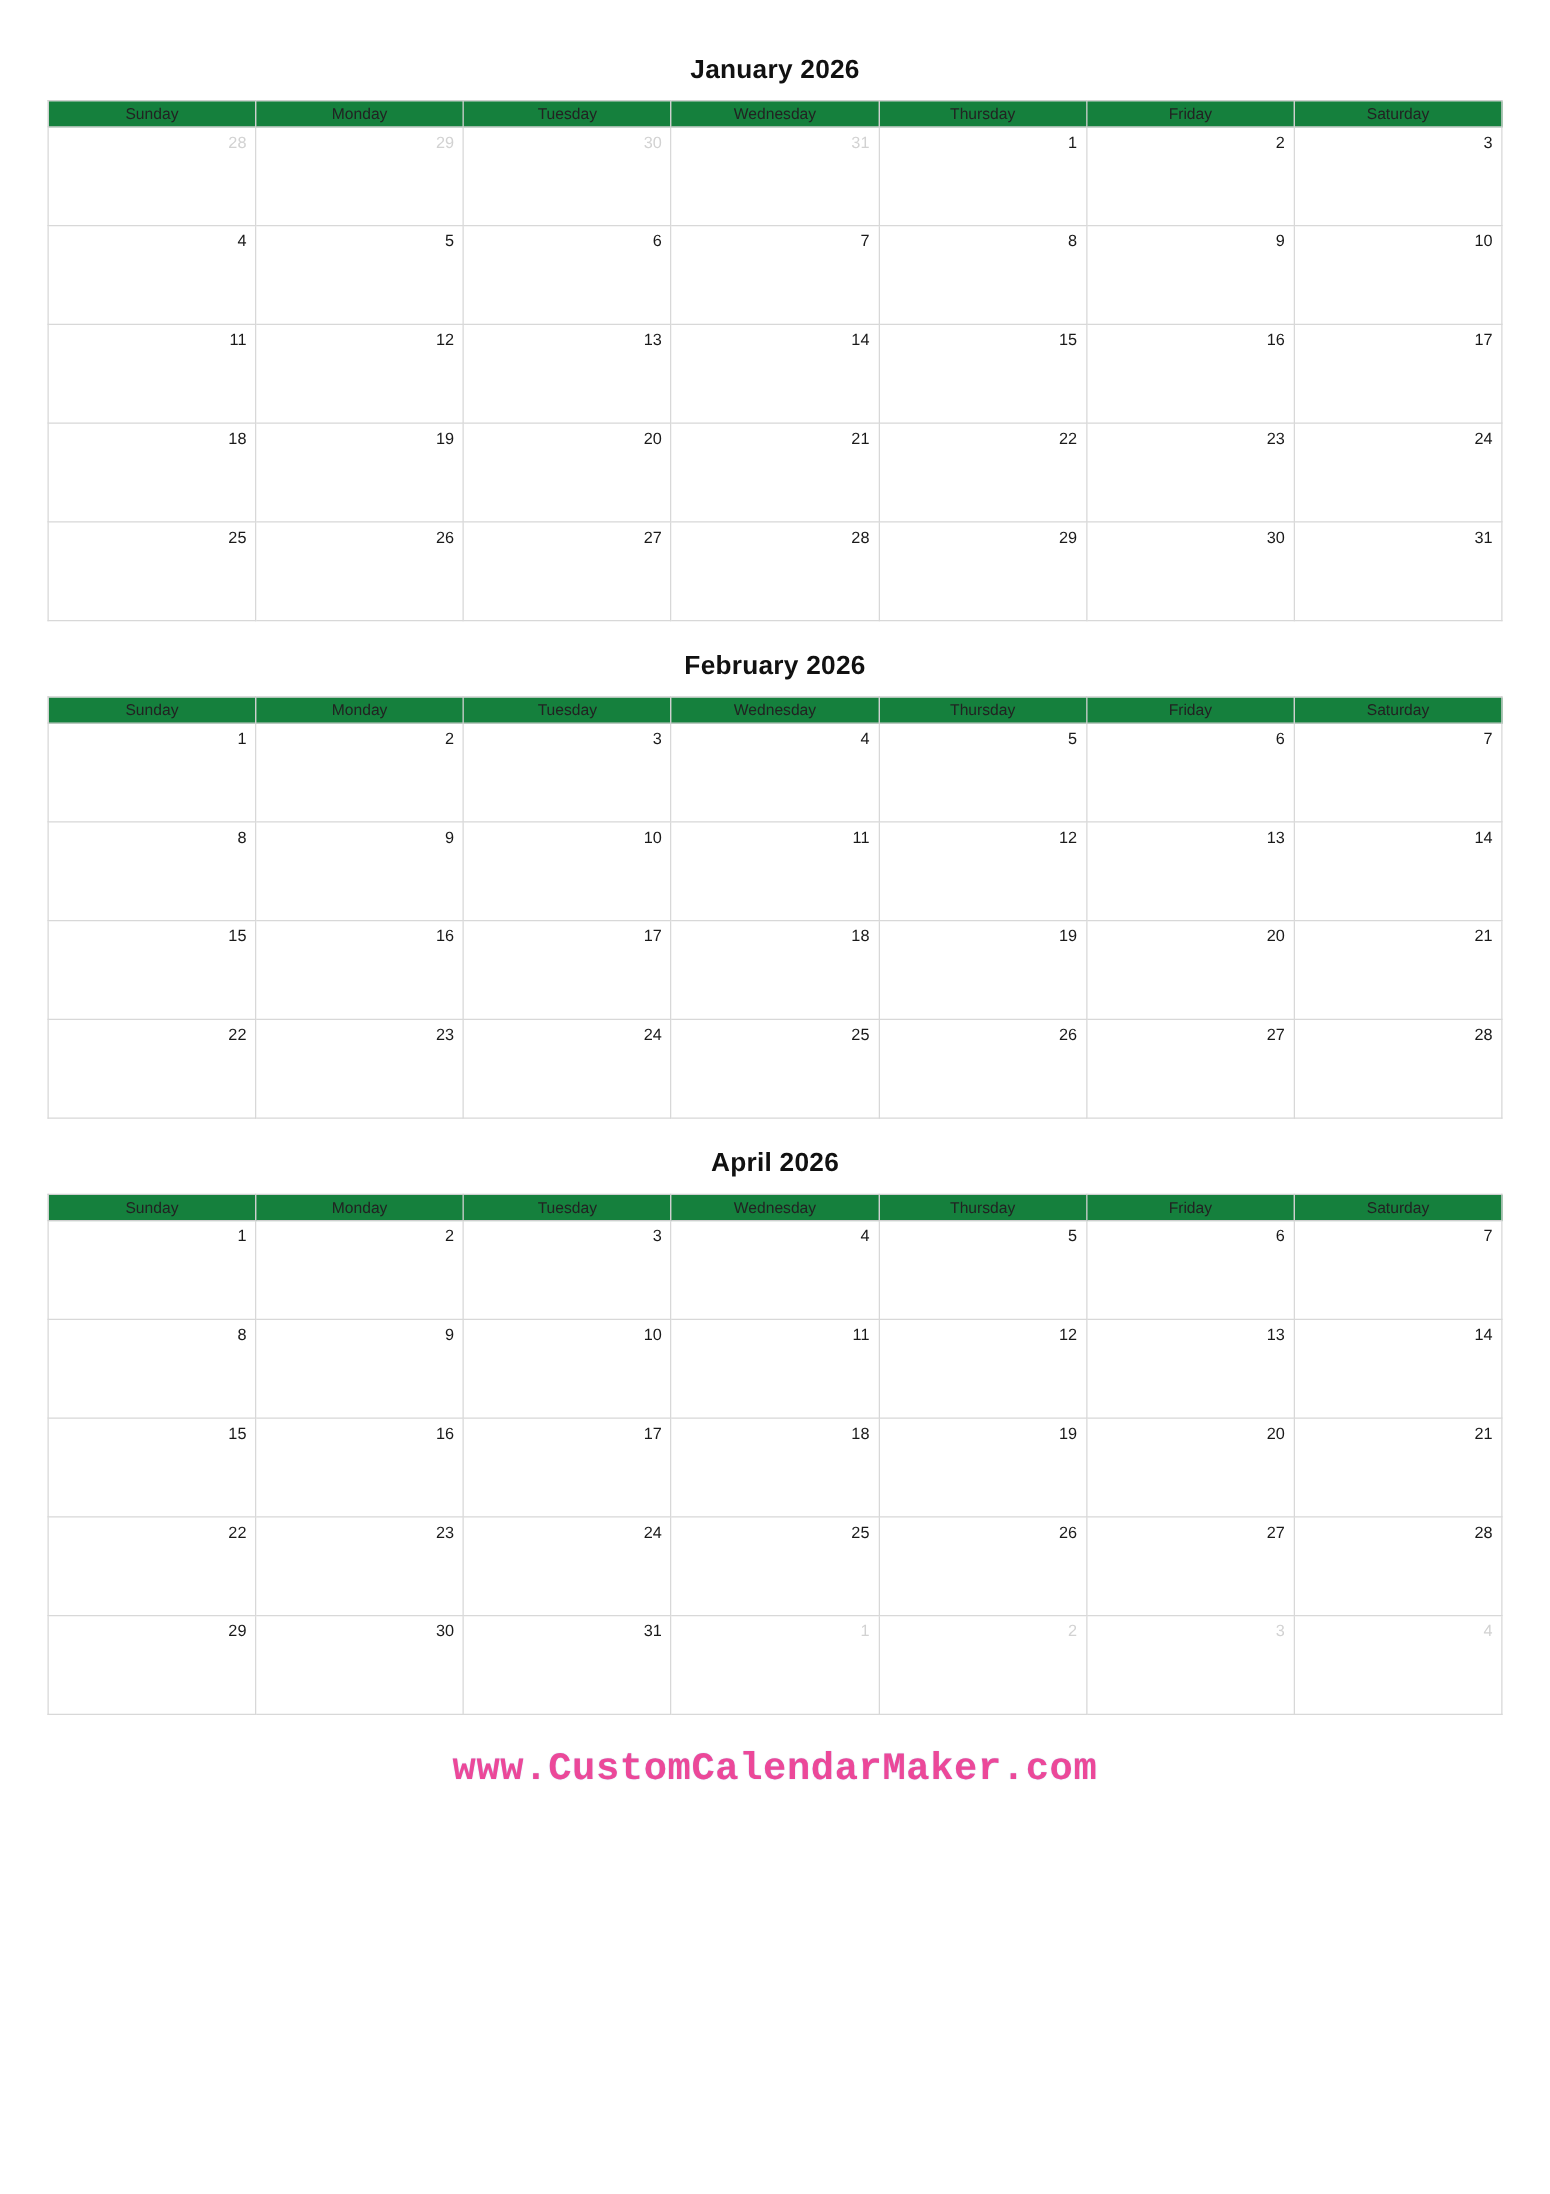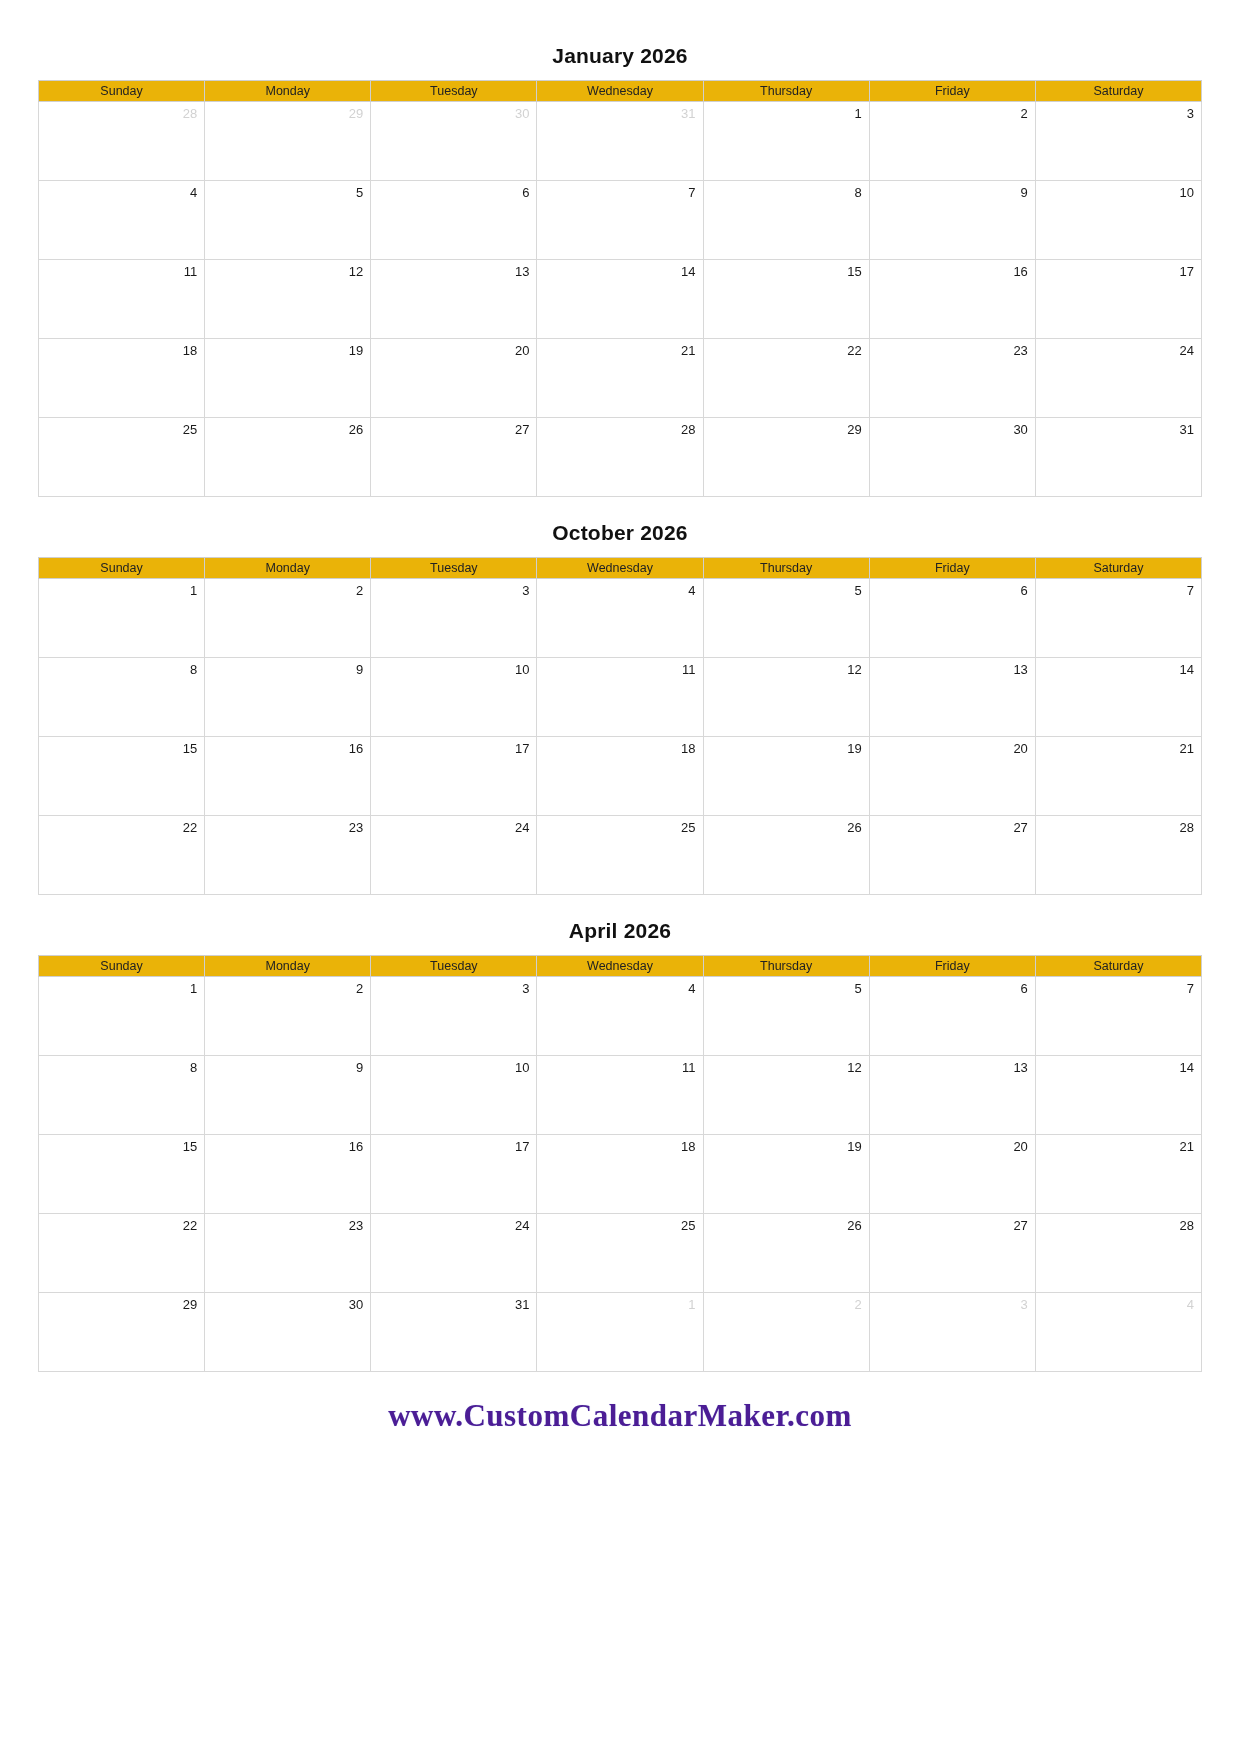--- a/index.html
+++ b/index.html
@@ -38,21 +38,21 @@
     table-layout: fixed;
   }
   table.cal th {
     font-size: 12.5px;
     font-weight: normal;
     color: #222222;
     text-align: center;
     border: 1px solid #cfcfcf;
     height: 20px;
     padding: 0;
-    background: #eab308;
+    background: #15803d;
   }
   table.cal td {
     border: 1px solid #d8d8d8;
     height: 74px;
     vertical-align: top;
     text-align: right;
     padding: 4px 7px 0 0;
     font-size: 13px;
     color: #1a1a1a;
     background: #ffffff;
@@ -61,24 +61,24 @@
     color: #d2d2d2;
   }
   
   .footer {
     text-align: center;
     margin-top: 26px;
   }
   .footer-text {
     font-size: 31px;
     font-weight: bold;
-    color: #4c1d95;
+    color: #ec4899;
     letter-spacing: 0.5px;
     text-shadow: 0 0 1px #b9cbef;
-    font-family: Liberation Serif, serif;
+    font-family: Liberation Mono, monospace;
   }
   .mb-gap { height: 10px; }
 </style>
 </head>
 <body>
 
 <div class="page">
 
   <div class="month-block">
     <div class="month-title">January 2026</div>
@@ -140,21 +140,21 @@
             <td>30</td>
             <td>31</td>
           </tr>
         </tbody>
     </table>
   </div>
 
   <div class="mb-gap"></div>
 
   <div class="month-block">
-    <div class="month-title">October 2026</div>
+    <div class="month-title">February 2026</div>
     <table class="cal">
       <thead>
         <tr>
           <th>Sunday</th>
           <th>Monday</th>
           <th>Tuesday</th>
           <th>Wednesday</th>
           <th>Thursday</th>
           <th>Friday</th>
           <th>Saturday</th>

